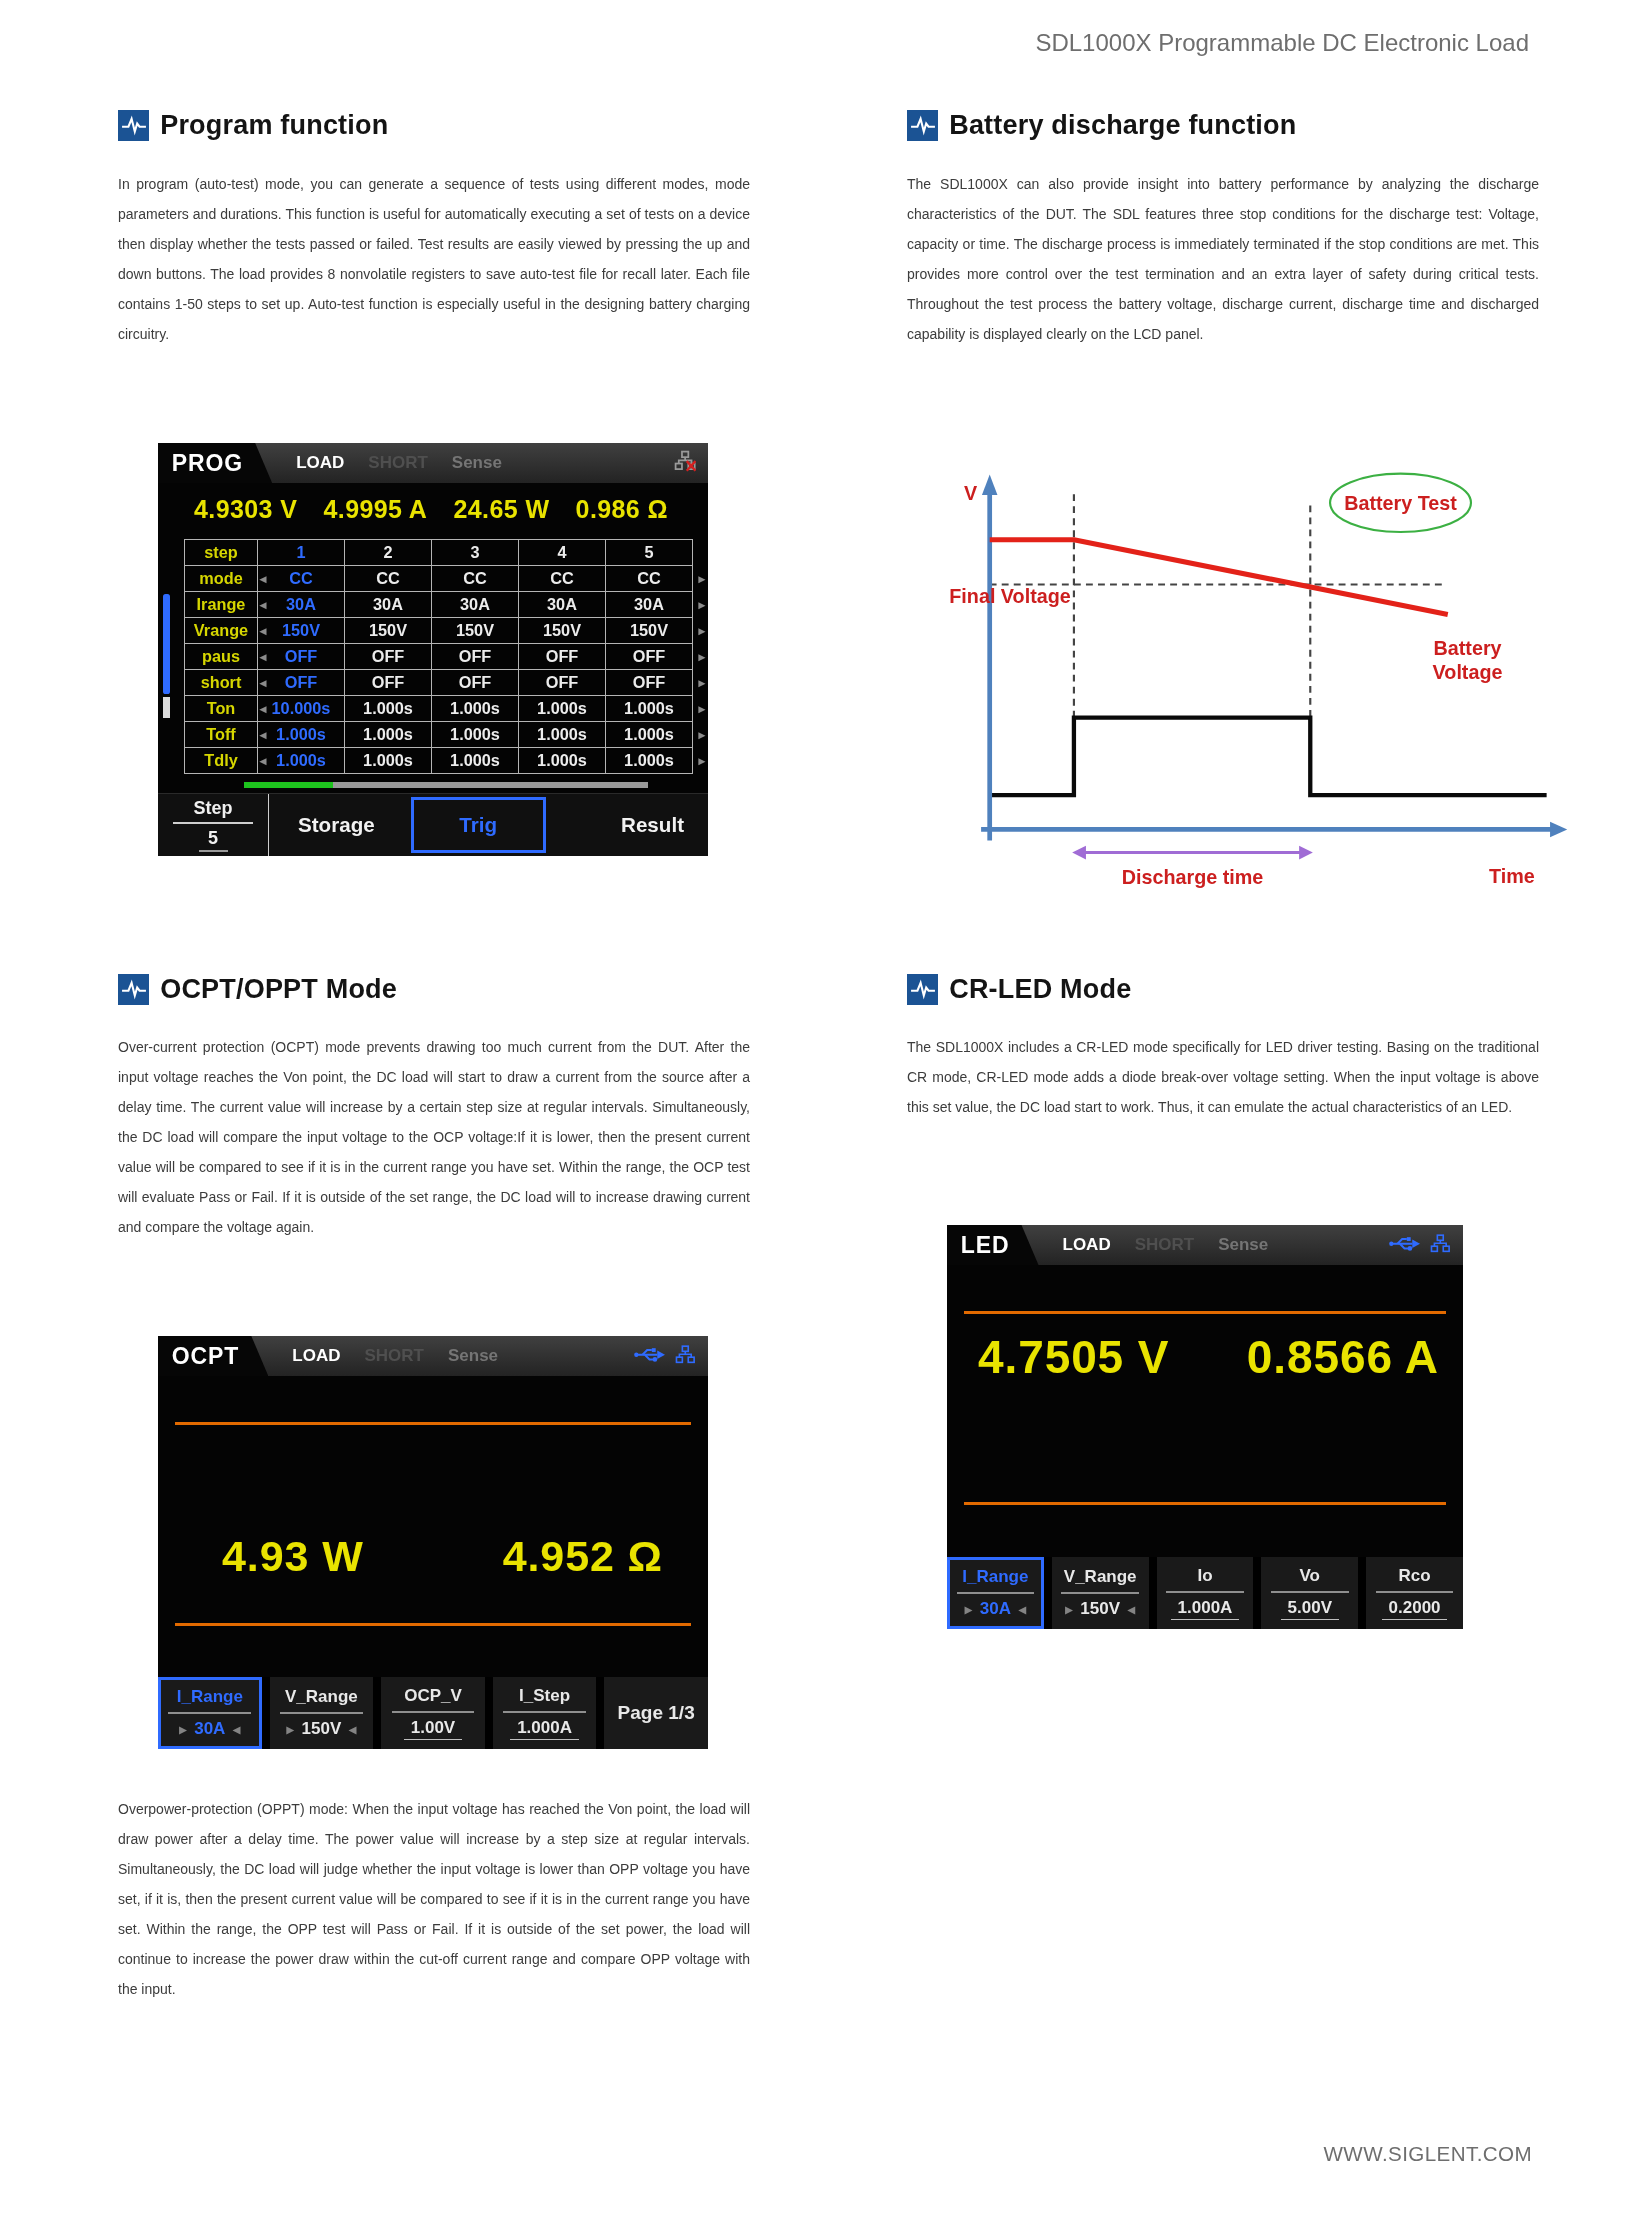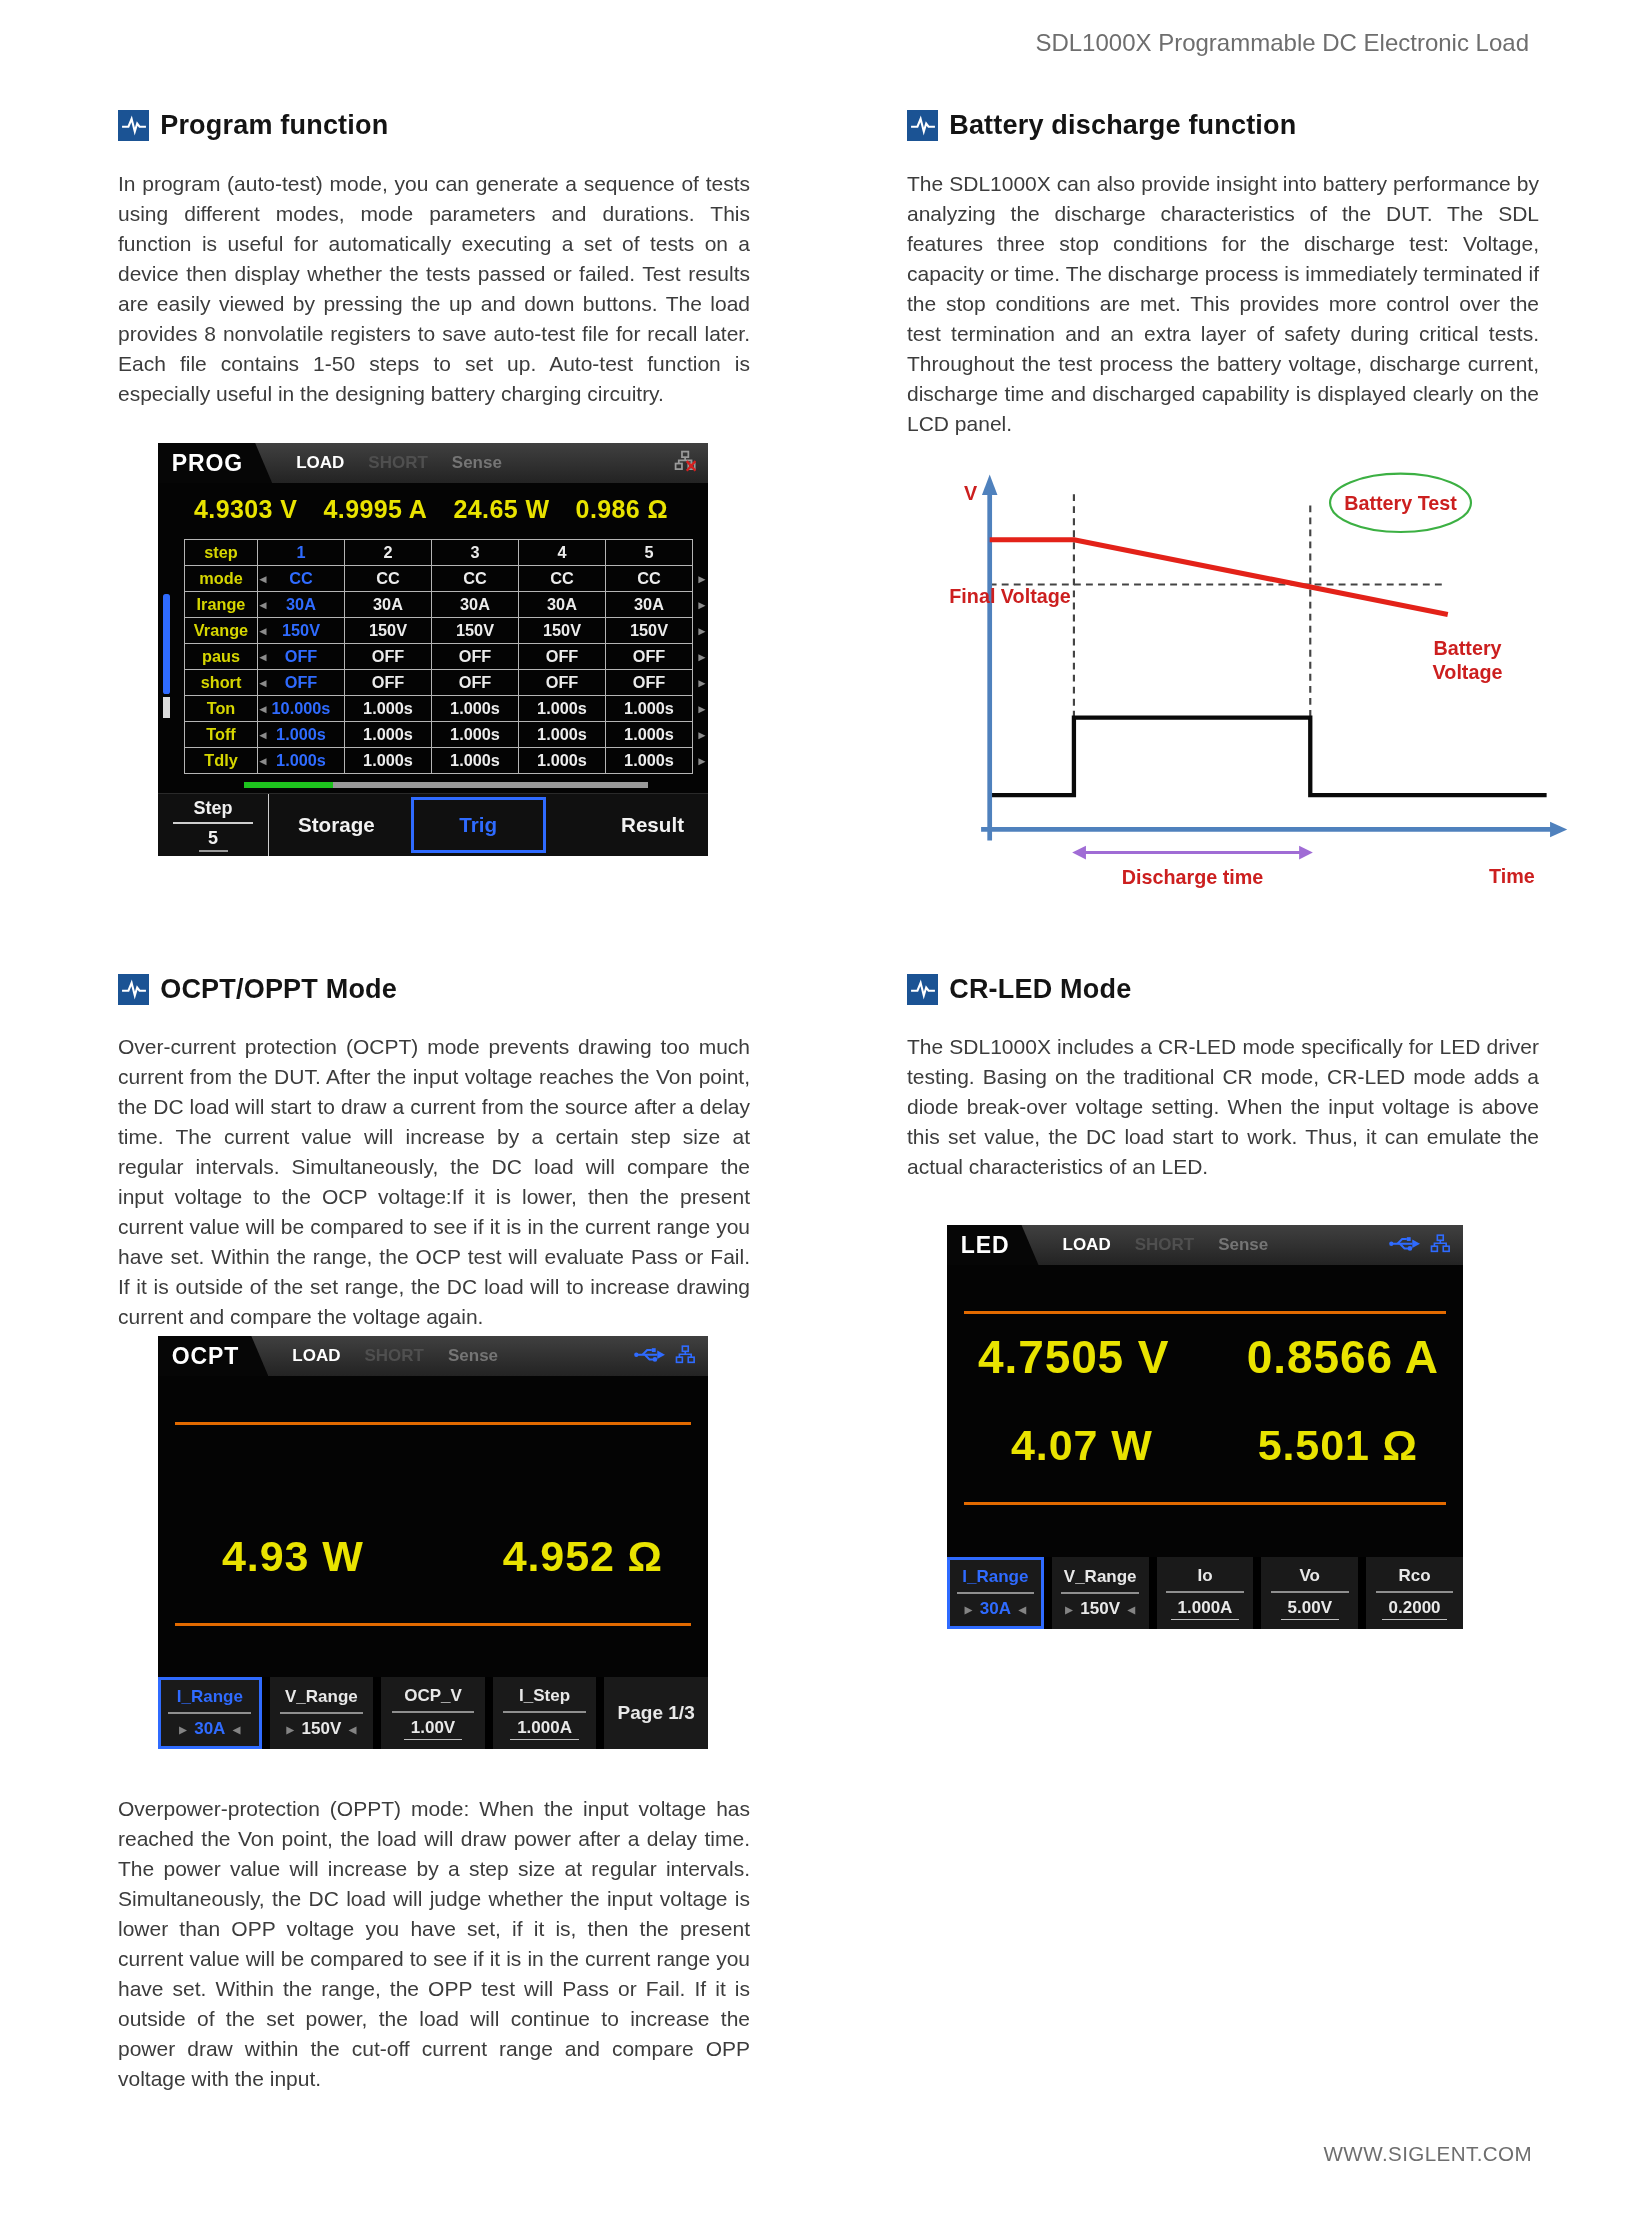--- a/index.html
+++ b/index.html
@@ -8,21 +8,21 @@
 
   
   .doc-header{position:absolute;top:29px;right:121px;font-size:24px;color:#6e6e6e;}
   .doc-footer{position:absolute;top:2142px;right:118px;font-size:20.6px;color:#6e6e6e;letter-spacing:0.4px;}
 
   .sec-title{position:absolute;margin:0;display:flex;align-items:center;gap:11.2px;
              font-size:27px;font-weight:700;color:#141414;letter-spacing:0.2px;}
   .sec-icon{width:31px;height:31px;background:var(--heading_icon_blue,#1b5394);
             display:flex;align-items:center;justify-content:center;flex:0 0 auto;}
   .sec-icon svg{display:block;}
-  .body-text{position:absolute;margin:0;width:632px;font-size:21px;line-height:30px;
+  .body-text{position:absolute;margin:0;width:632px;font-size:14px;line-height:30px;
              text-align:justify;color:#3c3c3c;}
 
   
   .lcd{position:absolute;background:#040404;}
   .lcd-head{height:40px;background:linear-gradient(180deg,#404040,#232323);
             display:flex;align-items:center;position:relative;}
   .mode-tab{height:100%;background:#060606;color:#fff;font-size:23px;font-weight:700;
             display:flex;align-items:center;padding:0 29px 0 13.8px;letter-spacing:0.9px;
             clip-path:polygon(0 0,calc(100% - 17px) 0,100% 100%,0 100%);}
   .tab{margin-left:24px;font-size:17px;font-weight:700;}
@@ -406,24 +406,20 @@
           <rect x="18" y="16" width="8" height="7" fill="none" stroke="currentColor" stroke-width="2.2"></rect>
         </svg>
       </span>
     </div>
   </div>
   <div class="o-line l1"></div>
   <div class="bigrow r1">
     <span>4.7505 V</span>
     <span>0.8566 A</span>
   </div>
-  <div class="bigrow r2">
-    <span>4.07 W</span>
-    <span>5.501 Ω</span>
-  </div>
   <div class="o-line" style="top:277px;"></div>
 
   <div class="softkeys5">
     <div class="sk active">
       <div class="sk-label">I_Range</div>
       <div class="sk-sep"></div>
       <div class="sk-value">
           <i class="tri">▶</i>
           <span>30A</span>
           <i class="tri">◀</i>

